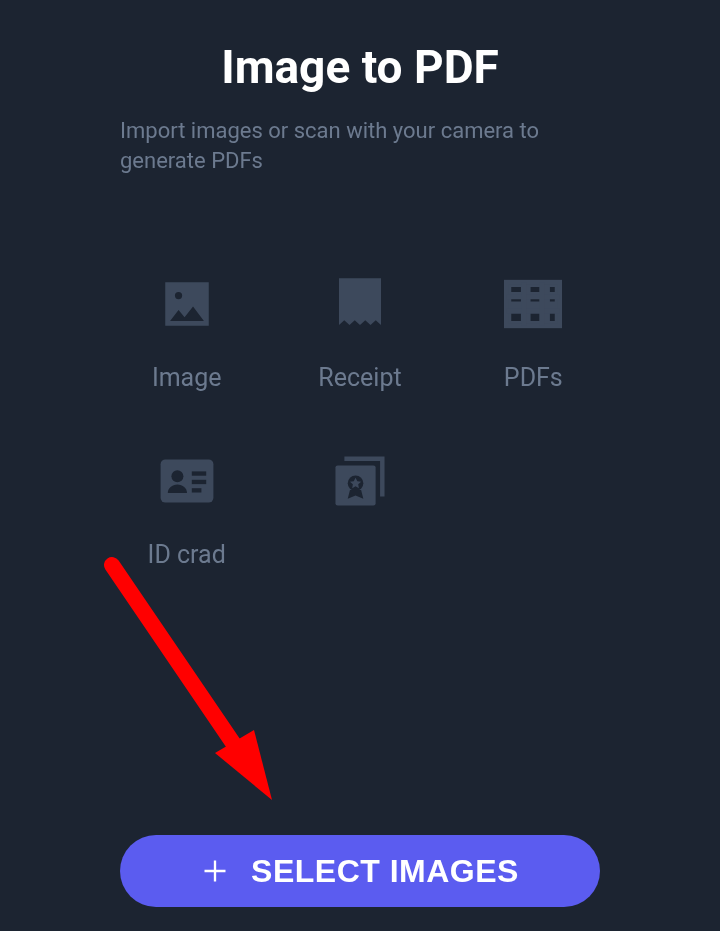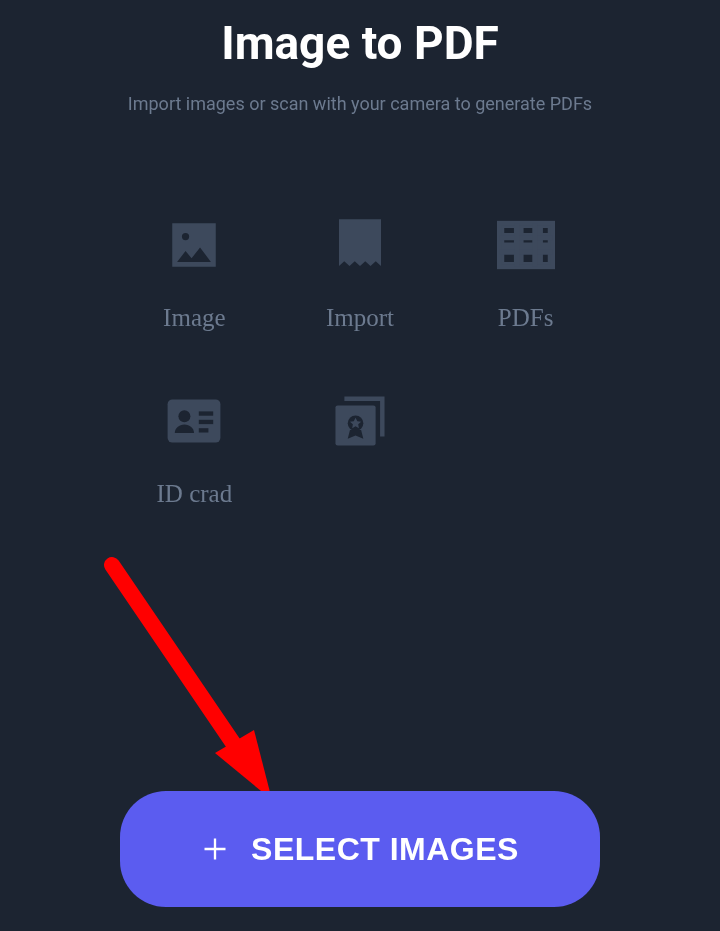--- a/index.html
+++ b/index.html
@@ -11,26 +11,26 @@
       display: flex;
       flex-direction: column;
       align-items: center;
       overflow: hidden;
       position: relative;
     }
     .title {
       color: #ffffff;
       font-size: 46px;
       font-weight: 700;
-      margin-top: 16px;
+      margin-top: 40px;
       text-align: right;
     }
     .subtitle {
       color: #6c7a8f;
-      font-size: 18px;
+      font-size: 22px;
       font-weight: 400;
       margin-top: 22px;
       text-align: left;
       line-height: 1.35;
       max-width: 480px;
     }
     .grid {
       display: grid;
       grid-template-columns: repeat(3, 1fr);
       column-gap: 90px;
@@ -47,29 +47,28 @@
       width: 58px;
       height: 58px;
       display: flex;
       align-items: center;
       justify-content: center;
     }
     .tile-label {
       color: #6c7a8f;
       font-size: 25px;
       margin-top: 30px;
-      font-family: Liberation Serif, serif;
     }
     .select-btn {
       position: absolute;
       bottom: 24px;
       left: 50%;
       transform: translateX(-50%);
       width: 480px;
-      height: 116px;
+      height: 72px;
       border-radius: 46px;
       background: #5b5cf0;
       border: none;
       display: flex;
       align-items: center;
       justify-content: center;
       gap: 22px;
       cursor: pointer;
     }
     .select-btn-plus {
@@ -106,21 +105,21 @@
     <span class="tile-label">Image</span>
   </div>
 
 
   <div class="tile">
     <div class="tile-icon">
       <svg width="56" height="62" viewBox="0 0 24 26" fill="#3d495c">
         <path d="M3 2h18v20l-2.25-2-2.25 2-2.25-2-2.25 2-2.25-2-2.25 2-2.25-2L3 22V2zm4 4h10v2H7V6zm0 4h6v2H7v-2z"></path>
       </svg>
     </div>
-    <span class="tile-label">Import</span>
+    <span class="tile-label">Receipt</span>
   </div>
 
   <div class="tile">
     <div class="tile-icon">
       <svg width="58" height="52" viewBox="0 0 24 20" fill="#3d495c">
         <path d="M2 2h20v16H2V2zm0 0v4h20V2H2zm6 0v16h2V2H8zm8 0v16h2V2h-2zM2 10h20v2H2v-2z" fill="none" stroke="#3d495c" stroke-width="2"></path>
         <rect x="1" y="1" width="22" height="18" fill="none" stroke="#3d495c" stroke-width="2"></rect>
         <line x1="1" y1="7" x2="23" y2="7" stroke="#3d495c" stroke-width="2"></line>
         <line x1="1" y1="13" x2="23" y2="13" stroke="#3d495c" stroke-width="2"></line>
         <line x1="8.3" y1="1" x2="8.3" y2="19" stroke="#3d495c" stroke-width="2"></line>

